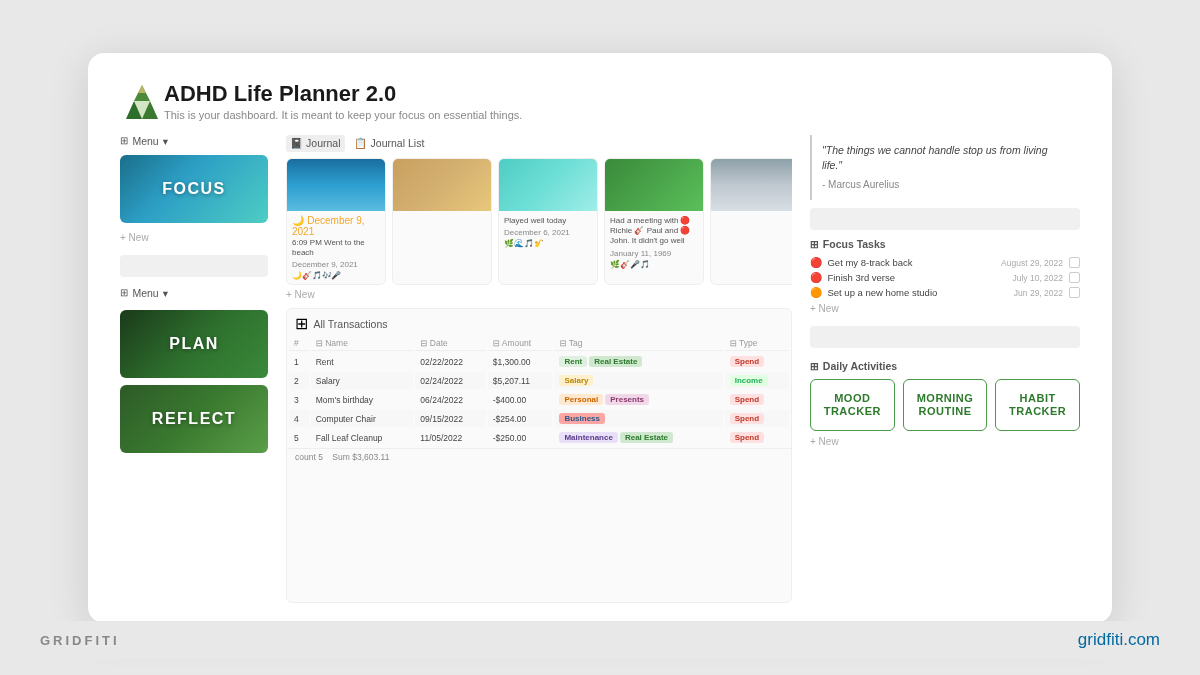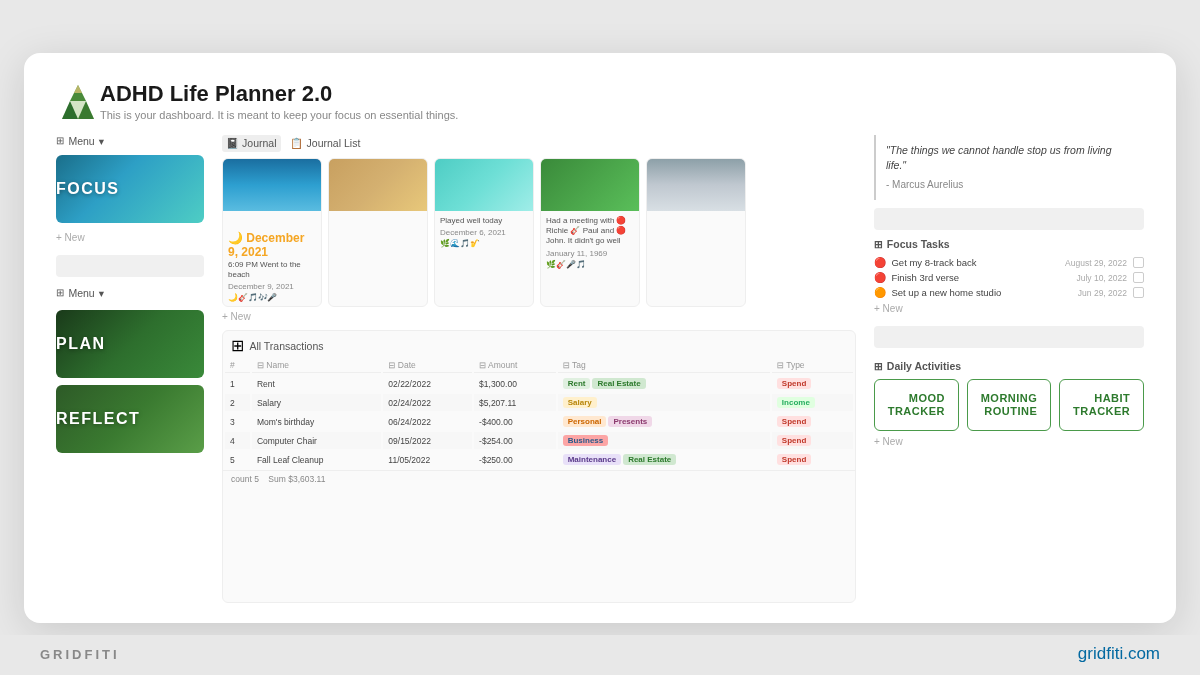--- a/index.html
+++ b/index.html
@@ -9,21 +9,21 @@
       width: 1200px;
       height: 675px;
       overflow: hidden;
       display: flex;
       align-items: center;
       justify-content: center;
     }
     .card {
       background: #fff;
       border-radius: 16px;
-      width: 1152px;
+      width: 1024px;
       height: 570px;
       box-shadow: 0 8px 40px rgba(0,0,0,0.13);
       display: flex;
       flex-direction: column;
       padding: 28px 32px 20px 32px;
       position: relative;
       overflow: hidden;
     }
     .header {
       display: flex;
@@ -59,21 +59,21 @@
       margin-bottom: 4px;
     }
     .section-label .icon { font-size: 10px; }
     .nav-card {
       border-radius: 6px;
       overflow: hidden;
       position: relative;
       height: 68px;
       display: flex;
       align-items: center;
-      justify-content: flex-start;
+      justify-content: center;
       margin-bottom: 3px;
     }
     .nav-card .nav-label {
       position: relative;
       z-index: 2;
       font-size: 16px;
       font-weight: 800;
       color: #fff;
       letter-spacing: 1.5px;
       text-shadow: 0 1px 4px rgba(0,0,0,0.4);
@@ -143,21 +143,21 @@
       height: 52px;
       object-fit: cover;
       display: block;
     }
     .journal-img-ocean { background: linear-gradient(180deg, #1a6ea0 0%, #2d9fd0 50%, #5abce0 100%); }
     .journal-img-dog { background: linear-gradient(135deg, #c8a060 0%, #d4b070 50%, #e8c87a 100%); }
     .journal-img-green { background: linear-gradient(135deg, #3a8a3a 0%, #5abf5a 100%); }
     .journal-img-pool { background: linear-gradient(135deg, #4ecdc4 0%, #6edfd6 50%, #a0ede8 100%); }
     .journal-img-silhouette { background: linear-gradient(180deg, #8da0a8 0%, #c0c8d0 50%, #d8dfe4 100%); }
     .journal-card-body { padding: 4px 5px; }
-    .journal-card-date { font-size: 12px; color: #f5a623; font-weight: 700; margin-top: 16px; }
+    .journal-card-date { font-size: 10px; color: #f5a623; font-weight: 400; }
     .journal-card-text { font-size: 8px; color: #555; line-height: 1.3; margin-top: 1px; }
     .journal-card-footer { font-size: 8px; color: #888; margin-top: 2px; }
     .emoji-row { font-size: 8px; margin-top: 2px; }
     .add-new-journal { font-size: 10px; color: #aaa; margin-top: 4px; cursor: pointer; }
 
     
     .finance-section {
       background: #fafafa;
       border: 1px solid #eee;
       border-radius: 6px;
@@ -279,29 +279,29 @@
       align-items: center;
       justify-content: center;
       height: 52px;
       cursor: pointer;
     }
     .activity-label {
       font-size: 11px;
       font-weight: 800;
       color: #2d7a2d;
       letter-spacing: 0.5px;
-      text-align: right;
+      text-align: center;
       line-height: 1.2;
     }
     .add-new-activity { font-size: 10px; color: #aaa; margin-top: 5px; cursor: pointer; }
 
     
     .bottom-bar {
       position: fixed;
-      bottom: 2px;
+      bottom: 16px;
       left: 0;
       width: 1200px;
       height: 38px;
       background: #e8e8e8;
       display: flex;
       align-items: center;
       justify-content: space-between;
       padding: 0 40px;
     }
     .brand-left { font-size: 13px; font-weight: 600; letter-spacing: 3px; color: #888; }

